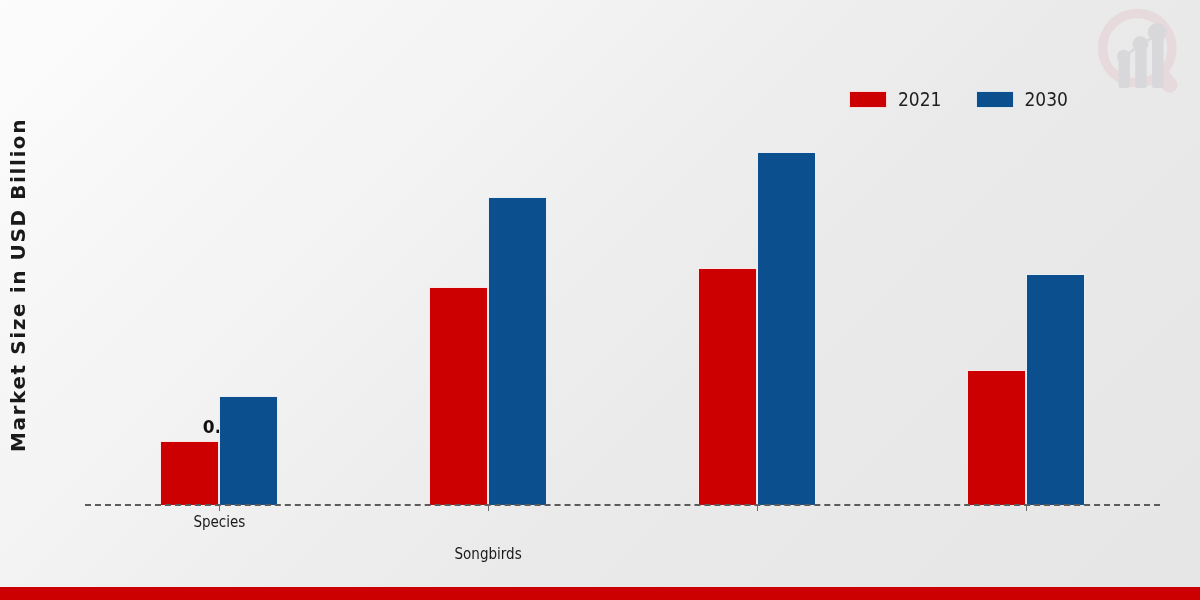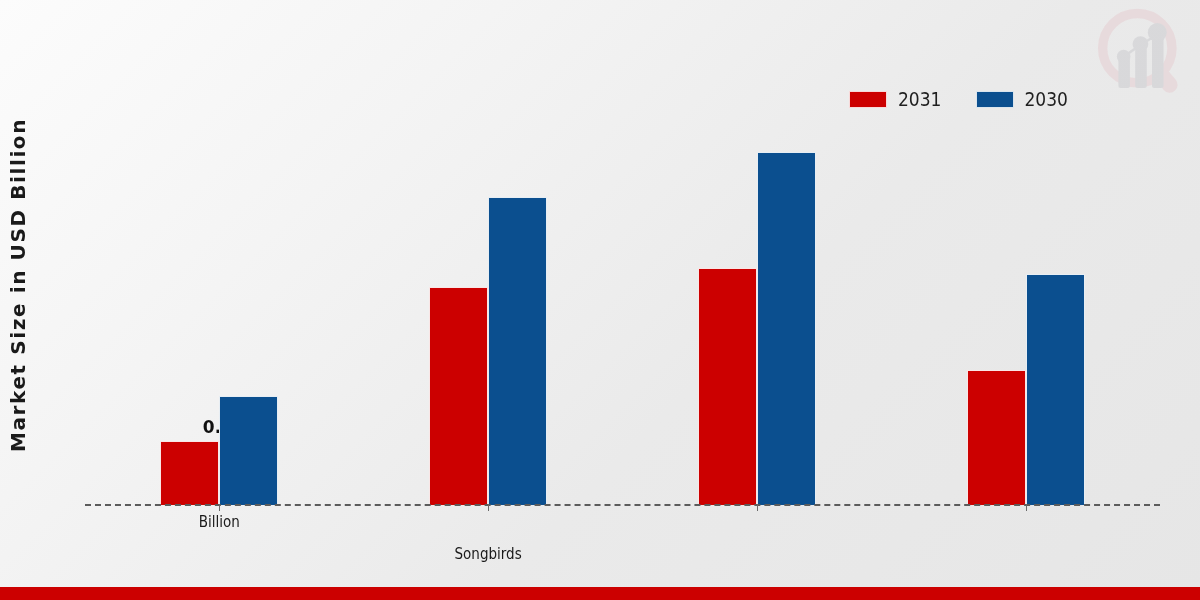--- a/index.html
+++ b/index.html
@@ -188,21 +188,21 @@
       <circle cx="33" cy="52" r="6.5" fill="#c9c9cd"></circle>
       <circle cx="49" cy="40" r="7.5" fill="#c9c9cd"></circle>
       <circle cx="65" cy="29" r="9" fill="#c9c9cd"></circle>
     </svg>
   </div>
 
 
   <div id="chart-legend">
     <div class="legend-entry">
       <span class="legend-swatch" id="swatch-0" style="background: rgb(204, 0, 0);"></span>
-      <span class="legend-label">2031</span>
+      <span class="legend-label">2021</span>
     </div>
     <div class="legend-entry">
       <span class="legend-swatch" id="swatch-1" style="background: rgb(11, 79, 143);"></span>
       <span class="legend-label">2030</span>
     </div>
   </div>
 
   <div id="y-axis-title">
     <span>Market Size in USD Billion</span>
   </div>
@@ -226,18 +226,18 @@
         <div class="bar" style="background: rgb(204, 0, 0); height: 135px;"></div>
         <div class="bar" style="background: rgb(11, 79, 143); height: 231px;"></div>
       </div>
     </div>
 
   <div id="x-axis-line"></div>
 
   <div id="footer-bar" style="background: rgb(204, 0, 0);"></div>
 
 <div class="x-tick" style="left: 219.375px;"></div>
-    <div class="category-label" style="left: 85px; width: 268.75px;">Billion</div>
+    <div class="category-label" style="left: 85px; width: 268.75px;">Species</div>
     <div class="x-tick" style="left: 488.125px;"></div>
     <div class="category-label" style="left: 353.75px; width: 268.75px; margin-top: 32px;">Songbirds</div>
     <div class="x-tick" style="left: 756.875px;"></div>
     <div class="x-tick" style="left: 1025.62px;"></div>
   </div>
 
 </body></html>

